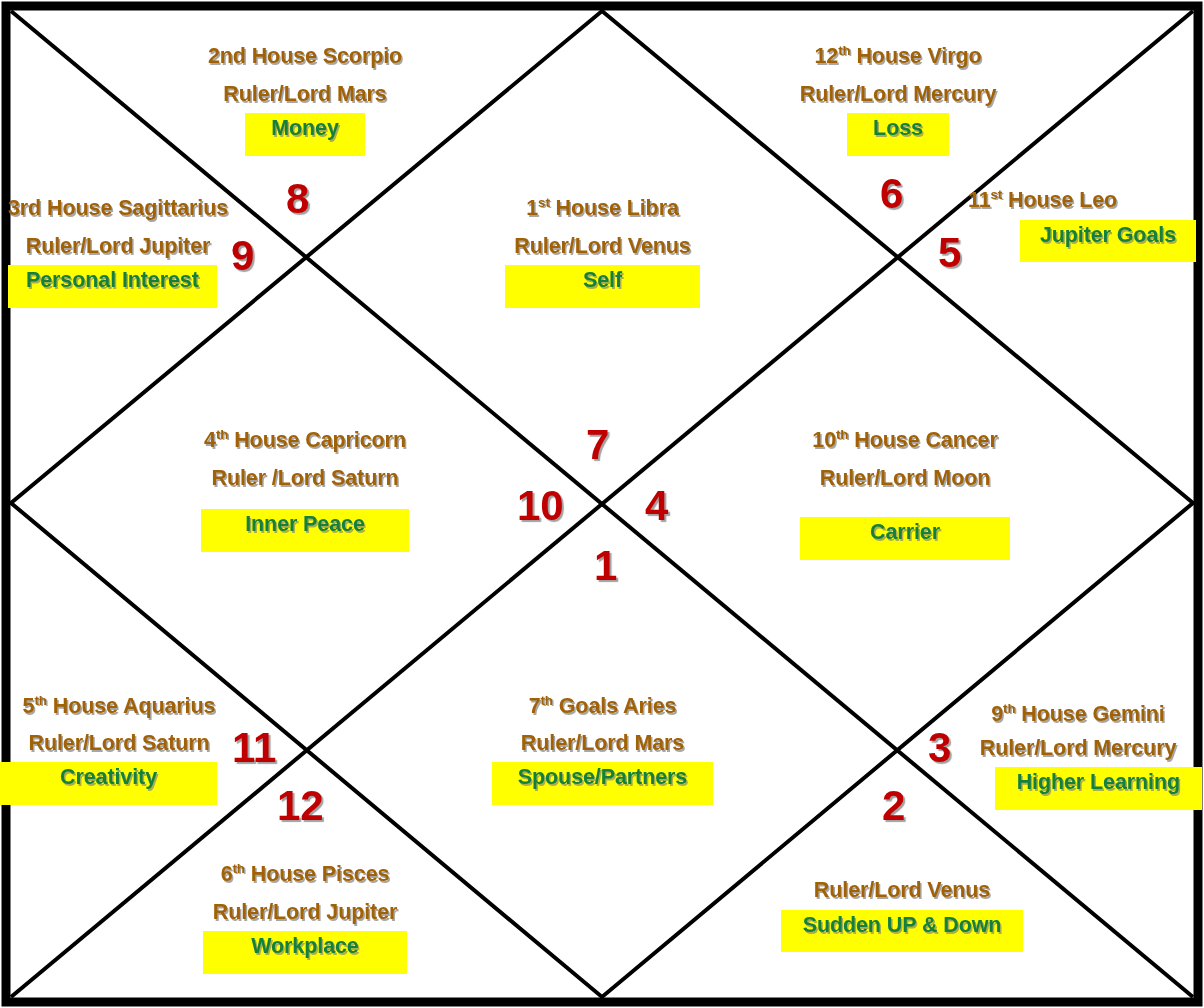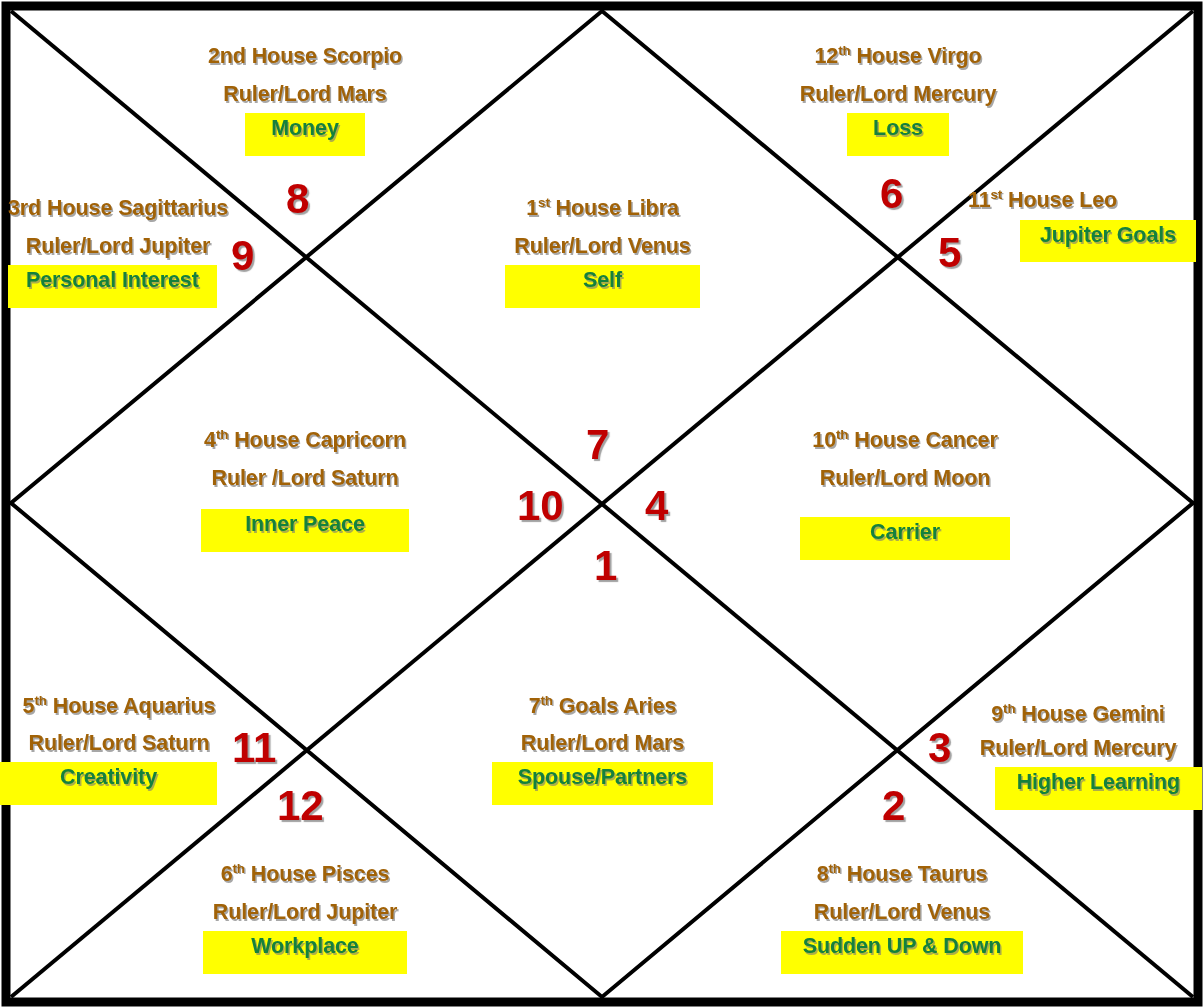--- a/index.html
+++ b/index.html
@@ -195,23 +195,20 @@
     <div class="house-title">
       <span>6</span><sup>th</sup><span> House Pisces</span>
     </div>
     <div class="house-ruler">Ruler/Lord Jupiter</div>
     <div class="kw-wrap center">
       <span class="house-keyword" style="padding-left:48px; padding-right:48px;">Workplace</span>
     </div>
   </div>
 
   <div class="house-block" style="left:757px; top:864px; width:290px;">
-    <div class="house-title">
-      <span>8</span><sup>th</sup><span> House  Taurus</span>
-    </div>
     <div class="house-ruler">Ruler/Lord Venus</div>
     <div class="kw-wrap center">
       <span class="house-keyword" style="padding-left:22px; padding-right:22px;">Sudden UP &amp; Down</span>
     </div>
   </div>
 
   <div class="house-number" style="left:286px; top:178px;">8</div>
 
   <div class="house-number" style="left:231px; top:235px;">9</div>
 

